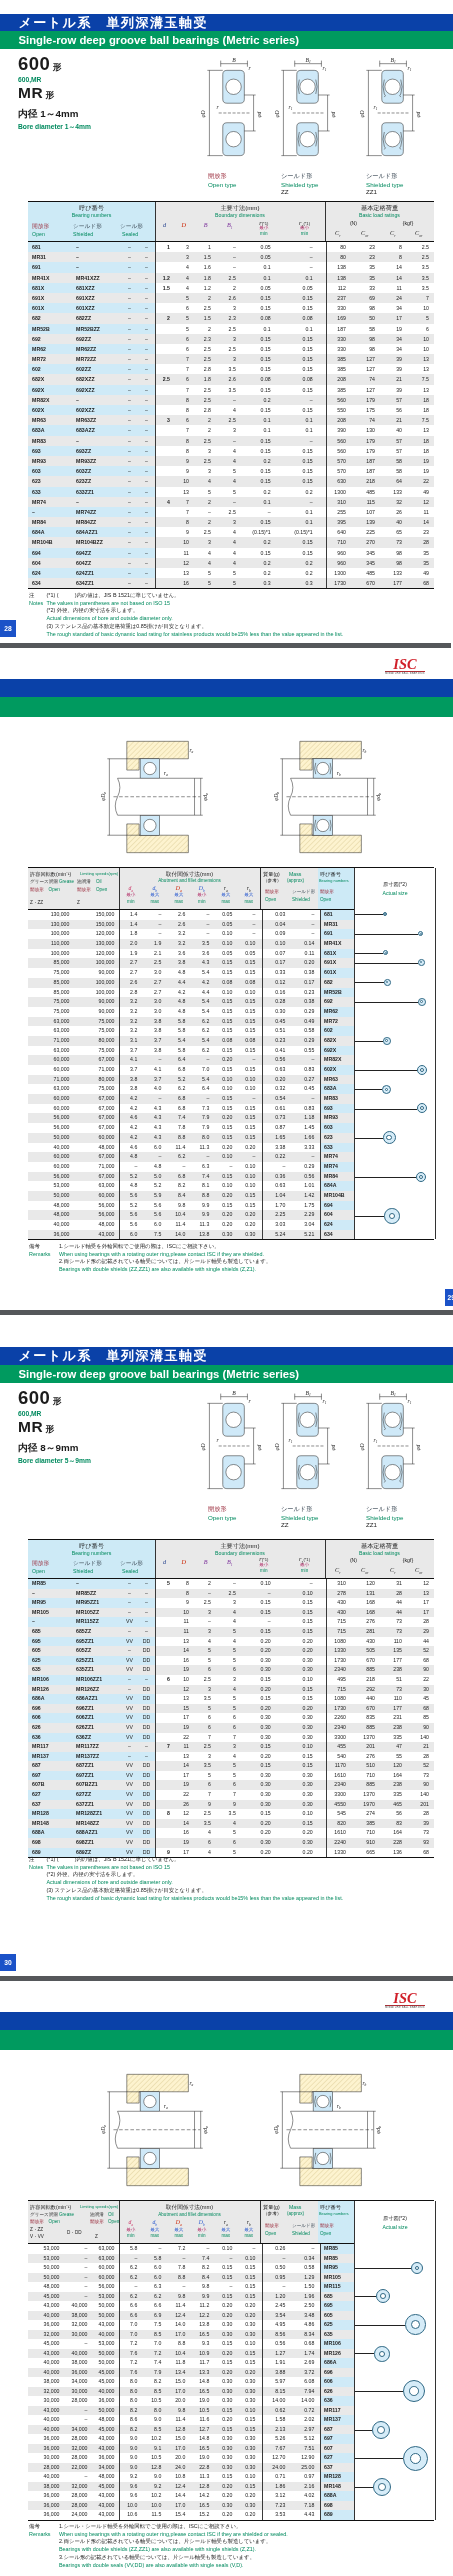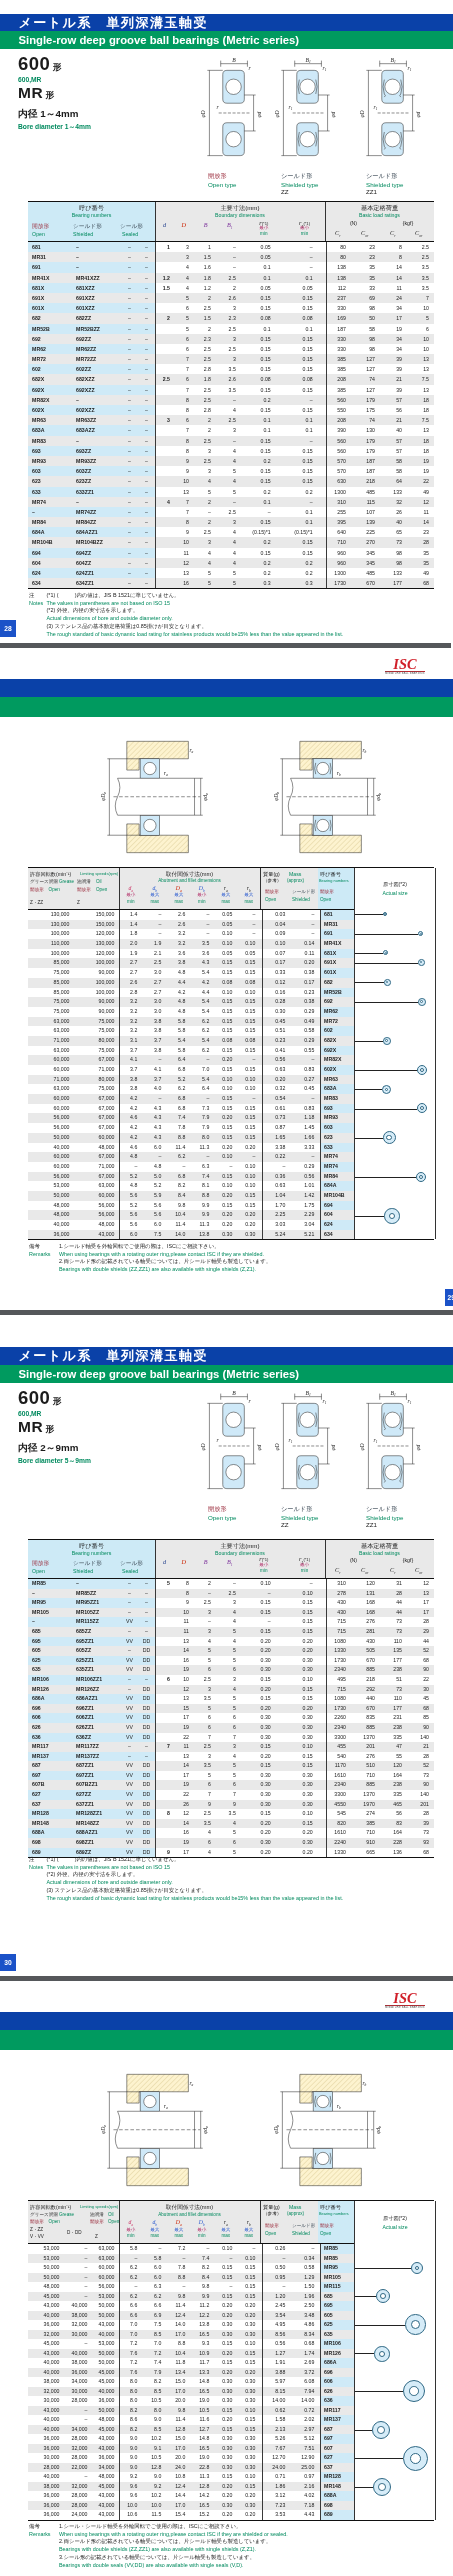--- a/index.html
+++ b/index.html
@@ -1879,21 +1879,21 @@
   <div class="abs bar-green" style="left:0;top:1365px;width:454px;height:18px">
     <div class="abs banner-en" style="left:18.5px;top:0">Single-row deep groove ball bearings (Metric series)</div>
   </div>
 
   <div class="abs" style="left:18px;top:1387px">
     <span class="big600">600</span>
     <span class="form">形</span>
     <div class="submr green" style="margin-top:1px">600,MR</div>
     <div style="margin-top:1px"><span class="big600" style="font-size:15.5px">MR</span>
       <span class="form">形</span></div>
-    <div class="bore" style="margin-top:6.2px"><span>内径</span> <span>2～9mm</span></div>
+    <div class="bore" style="margin-top:6.2px"><span>内径</span> <span>8～9mm</span></div>
     <div class="bore-en green" style="margin-top:2.1px">Bore diameter 5～9mm</div>
   </div>
 
   <svg class="abs" style="left:198px;top:1390px" width="67" height="113" viewBox="0 0 130 220">
     <line x1="44" y1="7" x2="44" y2="19" stroke="#222"></line>
       <line x1="96" y1="7" x2="96" y2="19" stroke="#222"></line>
     <line x1="44" y1="13" x2="96" y2="13" stroke="#222"></line>
     <text x="70" y="10" text-anchor="middle" fill="#7a2f9a"><tspan>B</tspan></text>
     <rect x="48" y="26" width="42" height="64" rx="8" fill="#cfe9f8" stroke="#222"></rect>
     <circle cx="69" cy="58" r="15" fill="#fff" stroke="#222"></circle>

